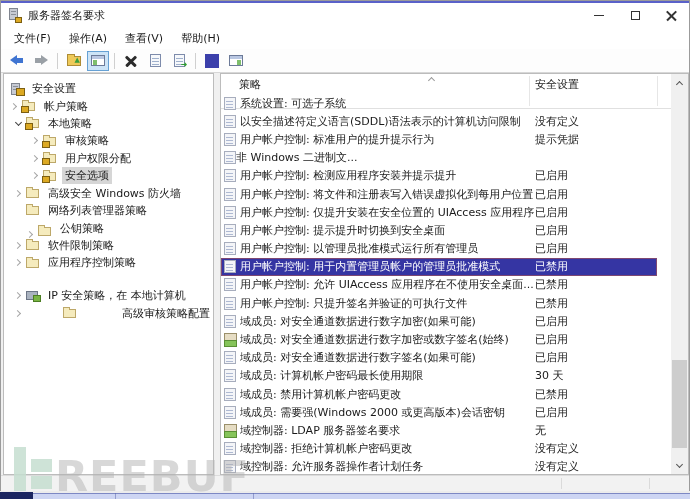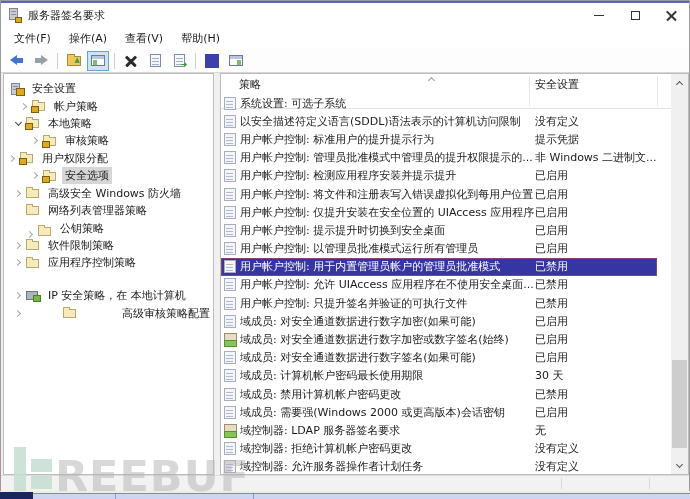--- a/index.html
+++ b/index.html
@@ -206,21 +206,21 @@
     <div class="tree-panel" id="tree">
         <div class="trow" style="padding-left: 6px;">
           <span class="tree-icon ic-root">
             <span class="tower">
               <i></i>
               <i></i>
             </span>
           </span>
           <span class="tlabel">安全设置</span>
         </div>
-        <div class="trow" style="padding-left: 12px;">
+        <div class="trow" style="padding-left: 2px;">
           <span class="chev-slot">
             <span class="chev-right"></span>
           </span>
           <span class="tree-icon ic-folder ic-lock">
             <span class="base"></span>
           </span>
           <span class="tlabel">帐户策略</span>
         </div>
         <div class="trow" style="padding-left: 6px;">
           <span class="chev-slot">
@@ -233,21 +233,21 @@
         </div>
         <div class="trow" style="padding-left: 23px;">
           <span class="chev-slot">
             <span class="chev-right"></span>
           </span>
           <span class="tree-icon ic-folder ic-lock">
             <span class="base"></span>
           </span>
           <span class="tlabel">审核策略</span>
         </div>
-        <div class="trow" style="">
+        <div class="trow" style="padding-left: 23px;">
           <span class="chev-slot">
             <span class="chev-right"></span>
           </span>
           <span class="tree-icon ic-folder ic-lock">
             <span class="base"></span>
           </span>
           <span class="tlabel">用户权限分配</span>
         </div>
         <div class="trow selected" style="padding-left: 23px;">
           <span class="chev-slot">
@@ -340,21 +340,20 @@
             <span class="policy">以安全描述符定义语言(SDDL)语法表示的计算机访问限制</span>
             <span class="setting">没有定义</span>
           </div>
           <div class="lrow">
             <span class="row-icon ic-policy"></span>
             <span class="policy">用户帐户控制: 标准用户的提升提示行为</span>
             <span class="setting">提示凭据</span>
           </div>
           <div class="lrow">
             <span class="row-icon ic-policy"></span>
-            <span class="policy">用户帐户控制: 管理员批准模式中管理员的提升权限提示的...</span>
             <span class="setting">非 Windows 二进制文...</span>
           </div>
           <div class="lrow">
             <span class="row-icon ic-policy"></span>
             <span class="policy">用户帐户控制: 检测应用程序安装并提示提升</span>
             <span class="setting">已启用</span>
           </div>
           <div class="lrow">
             <span class="row-icon ic-policy"></span>
             <span class="policy">用户帐户控制: 将文件和注册表写入错误虚拟化到每用户位置</span>

